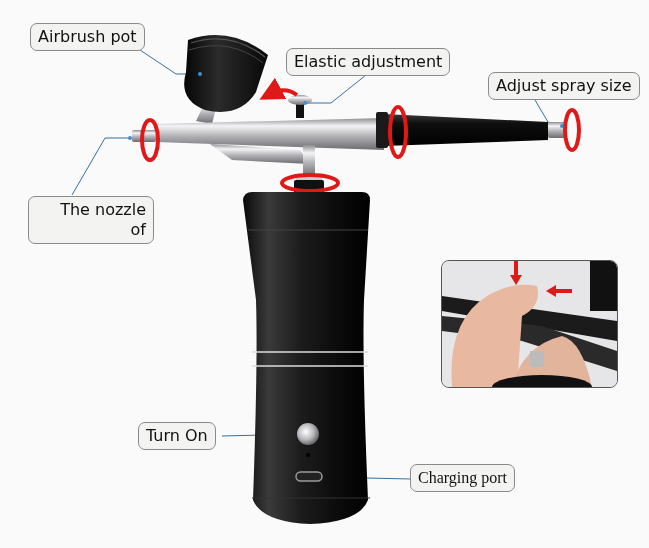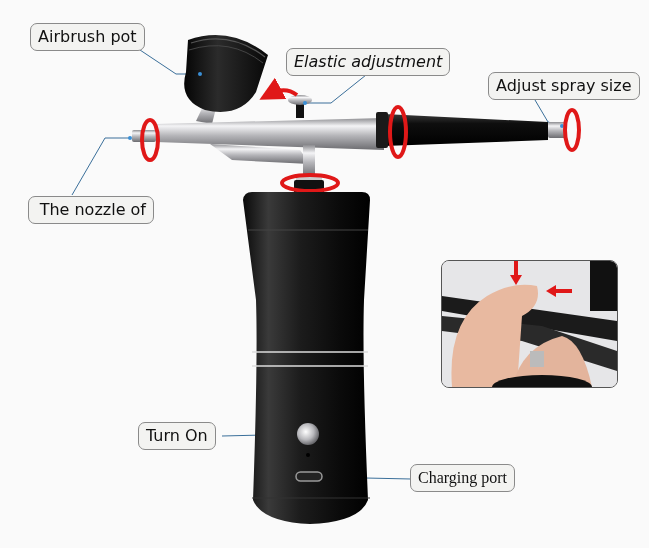--- a/index.html
+++ b/index.html
@@ -1,18 +1,18 @@
 <!DOCTYPE html>
 <html><head>
 <meta charset="utf-8">
 <style>
   html,body{margin:0;padding:0;background:#fafafa;}
   .canvas{position:relative;width:649px;height:548px;overflow:hidden;background:#fafafa;font-family:"DejaVu Sans","Liberation Sans",sans-serif;}
   .label{position:absolute;background:#f3f3f1;border:1px solid #8a8a8a;border-radius:7px;color:#111;font-size:16px;line-height:20px;padding:3px 7px;white-space:nowrap;box-sizing:border-box;text-align:right;}
-  .label.two{white-space:normal;}
+  .label.two{white-space:normal;padding-left:20px;}
   svg.art{position:absolute;left:0;top:0;}
   .inset{position:absolute;left:441px;top:260px;width:175px;height:126px;border:1px solid #555;border-radius:8px;overflow:hidden;background:#e9e9ea;}
 </style>
 </head>
 <body>
 
 <div class="canvas">
 
   <svg class="art" width="649" height="548" viewBox="0 0 649 548">
     <defs>
@@ -116,21 +116,21 @@
       <rect x="88" y="90" width="14" height="16" fill="#bbb"></rect>
       <ellipse cx="100" cy="126" rx="50" ry="12" fill="#111"></ellipse>
       <path d="M74,0 L74,18" stroke="#e01818" stroke-width="4"></path>
       <path d="M68,14 L74,24 L80,14 Z" fill="#e01818"></path>
       <path d="M130,30 L112,30" stroke="#e01818" stroke-width="4"></path>
       <path d="M114,24 L104,30 L114,36 Z" fill="#e01818"></path>
     </svg>
   </div>
 
   <div class="label" style="left:30px;top:23px;">Airbrush pot</div>
-  <div class="label" style="left:286px;top:48px;font-style:italic;">Elastic adjustment</div>
+  <div class="label" style="left:286px;top:48px;">Elastic adjustment</div>
   <div class="label" style="left:488px;top:72px;">Adjust spray size</div>
   <div class="label two" style="left:28px;top:196px;width:126px;">
     <div>The nozzle of</div>
   </div>
   <div class="label" style="left:138px;top:422px;">Turn On</div>
   <div class="label" style="left:410px;top:464px;font-family:Liberation Serif, serif;">Charging port</div>
 
 </div>
 
 </body></html>

